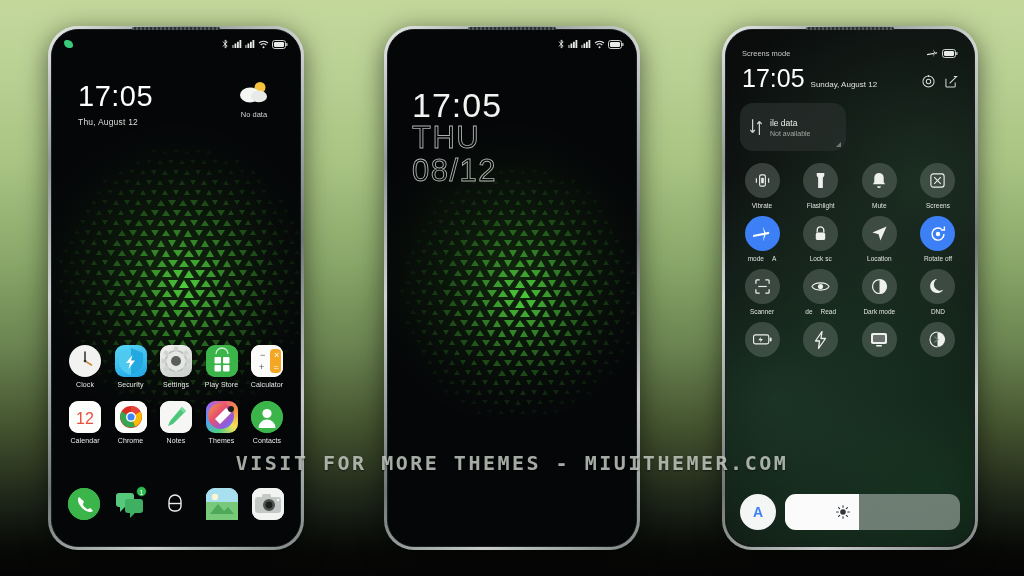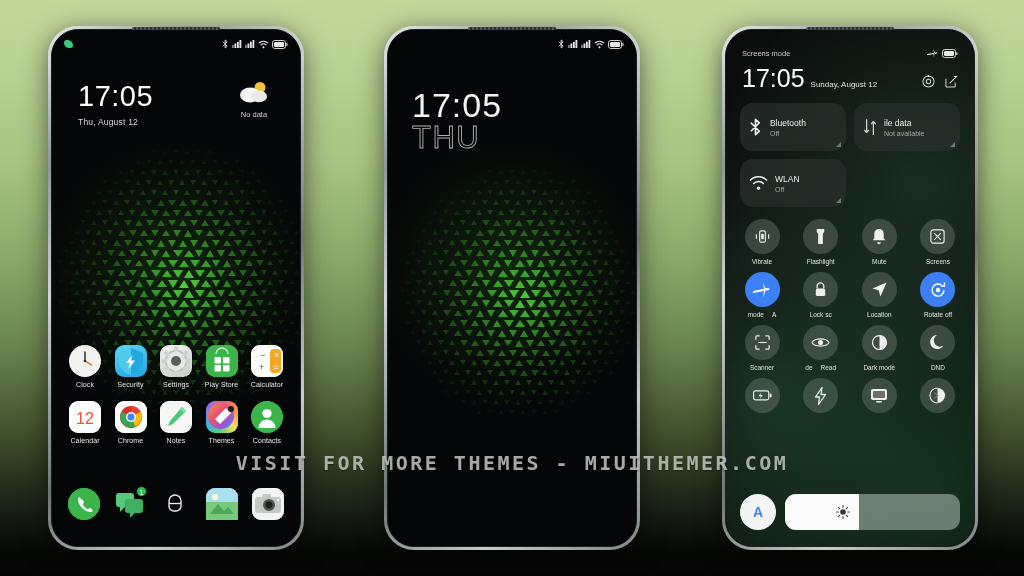--- a/index.html
+++ b/index.html
@@ -1368,20 +1368,21 @@
                 <rect x="0.5" y="0.5" width="13" height="8" rx="2.2" stroke="#cfd2cf" stroke-width="1" fill="none"></rect>
                 <rect x="2" y="2" width="10" height="5" rx="1.2" fill="#e8eae7"></rect>
                 <rect x="14.2" y="3" width="1.3" height="3" rx="0.6" fill="#cfd2cf"></rect>
               </svg>
           </div>
         </div>
 
         <div class="p2clock">
           <div class="p2time">17:05</div>
           <div class="p2dow">THU</div>
+          <div class="p2date">08/12</div>
         </div>
 
 
       </div>
     </div>
   </div>
 
   <div class="phone" id="phone3">
     <div class="earpiece"></div>
     <div class="inner">
@@ -1416,55 +1417,33 @@
               <svg width="13" height="13" viewBox="0 0 14 14">
                   <path d="M1 4 v8 a1 1 0 0 0 1 1 h8 a1 1 0 0 0 1-1 V8" fill="none" stroke="#d6dad6" stroke-width="1.1"></path>
                   <path d="M5 9 L12.5 1.5 L9.5 1.5" fill="none" stroke="#d6dad6" stroke-width="1.1"></path>
                 </svg>
             </div>
           </div>
 
           <div class="bigtiles">
 
 
-            <div class="btile dark">
-              <svg width="14" height="18" viewBox="0 0 10 14">
-                  <path d="M1 3.7 L7.6 10.3 L4.6 13 V1 L7.6 3.7 L1 10.3" stroke="#f0f2f0" stroke-width="1.3" fill="none" stroke-linejoin="round"></path>
-                </svg>
-              <div class="bt-txtwrap">
-                <div class="bt-t1">Bluetooth</div>
-                <div class="bt-t2">Off</div>
-              </div>
-              <span class="bt-corner"></span>
-            </div>
 
             <div class="btile dark">
               <svg width="14" height="18" viewBox="0 0 12 16">
                   <path d="M3 1 V13 M3 13 L1 10.5 M3 13 L5 10.5" stroke="#cfd4cf" stroke-width="1.1" fill="none"></path>
                   <path d="M9 15 V3 M9 3 L7 5.5 M9 3 L11 5.5" stroke="#cfd4cf" stroke-width="1.1" fill="none"></path>
                 </svg>
               <div class="bt-txtwrap">
                 <div class="bt-t1">ile data</div>
                 <div class="bt-t2">Not available</div>
               </div>
               <span class="bt-corner"></span>
             </div>
 
-            <div class="btile dark">
-              <svg width="19" height="15" viewBox="0 0 19 15">
-                  <path d="M1 4.5 A11.5 11.5 0 0 1 18 4.5" stroke="#f0f2f0" stroke-width="1.5" fill="none"></path>
-                  <path d="M4.2 8 A7 7 0 0 1 14.8 8" stroke="#f0f2f0" stroke-width="1.5" fill="none"></path>
-                  <circle cx="9.5" cy="12.2" r="1.7" fill="#f0f2f0"></circle>
-                </svg>
-              <div class="bt-txtwrap">
-                <div class="bt-t1">WLAN</div>
-                <div class="bt-t2">Off</div>
-              </div>
-              <span class="bt-corner"></span>
-            </div>
           </div>
 
           <div class="toggles">
 
             <div class="trow">
               <div class="tog">
                 <div class="tcirc">
                   <svg width="17" height="17" viewBox="0 0 18 18">
                       <rect x="6" y="3" width="6" height="12" rx="1.6" fill="none" stroke="#eef0ee" stroke-width="1.2"></rect>
                       <path d="M2.5 6.5 v5 M15.5 6.5 v5" stroke="#eef0ee" stroke-width="1.2"></path>

